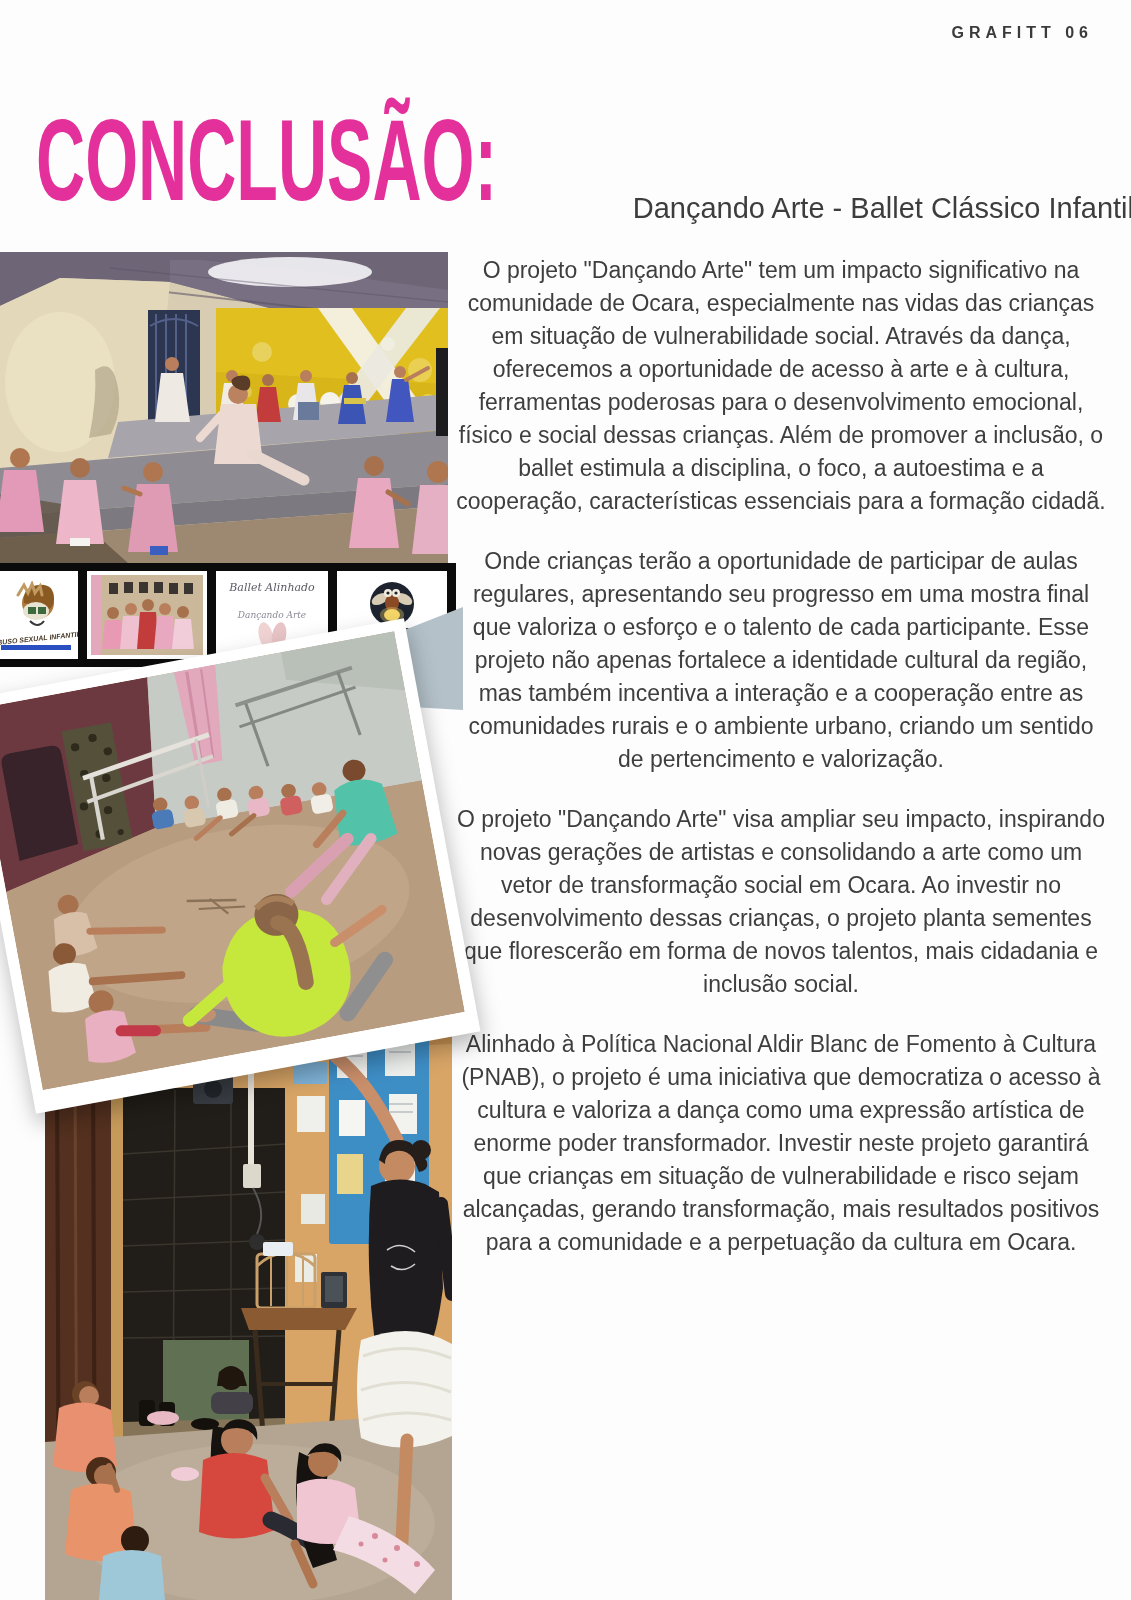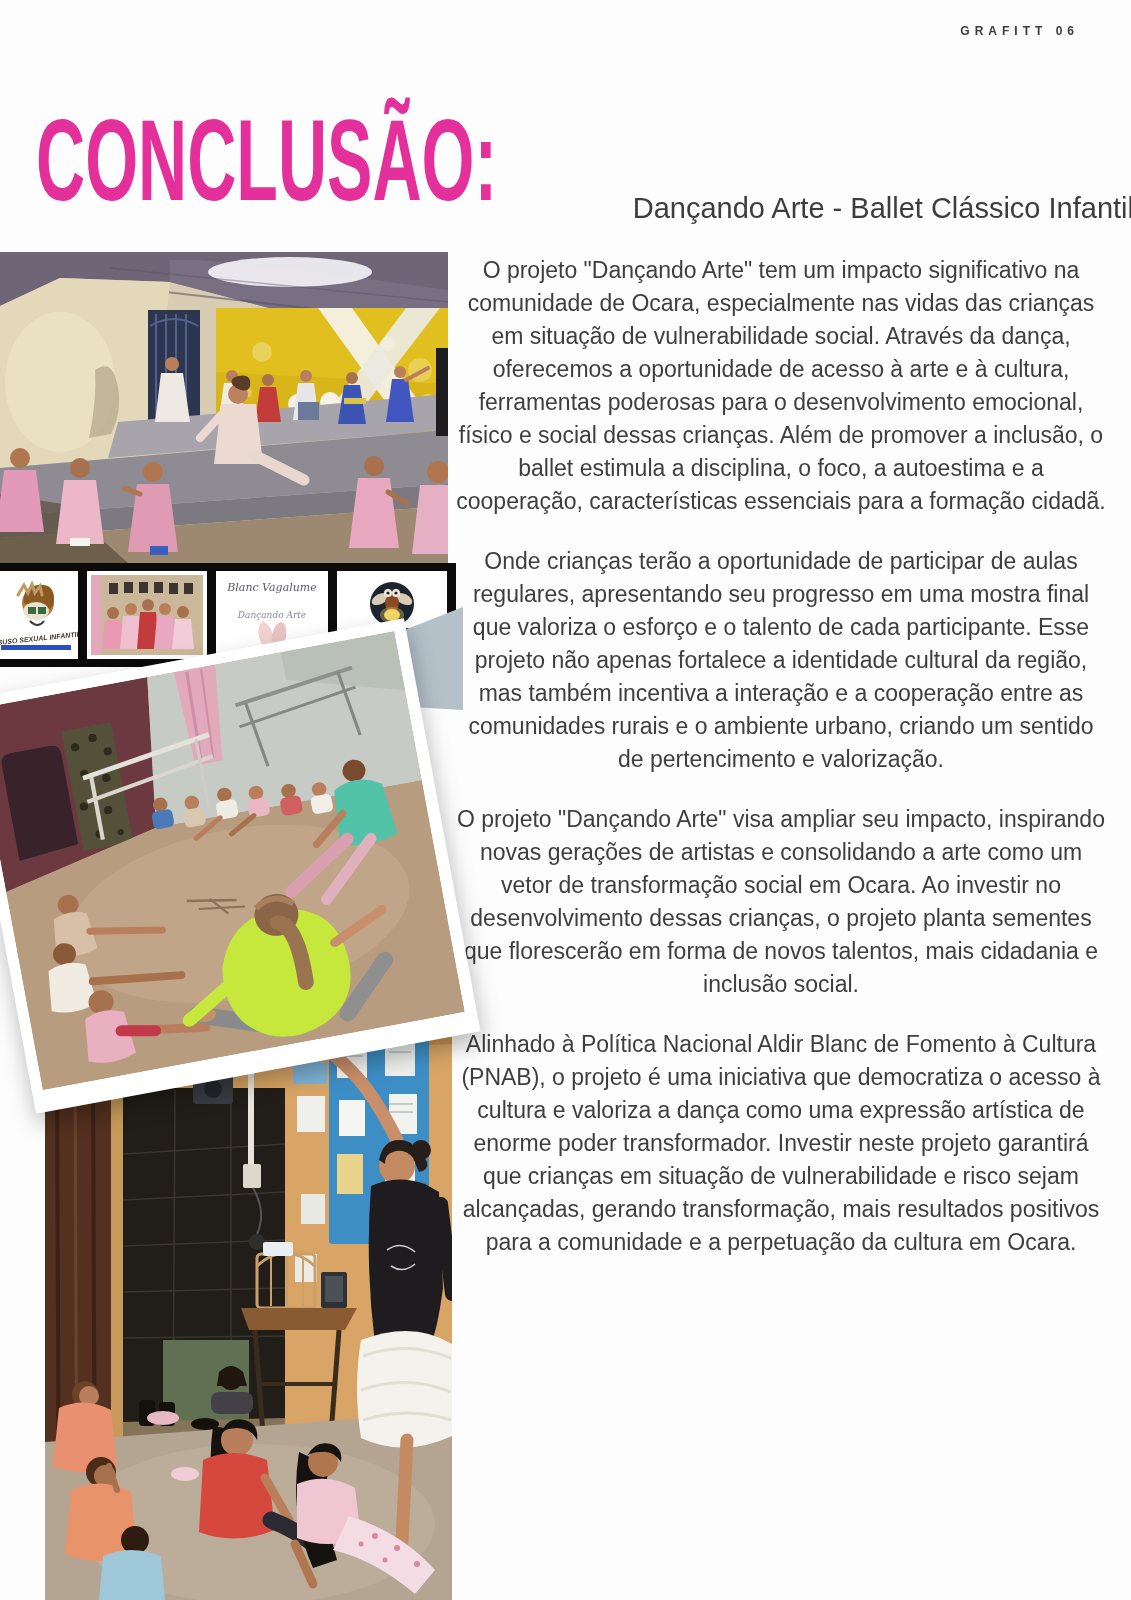--- a/index.html
+++ b/index.html
@@ -2,22 +2,22 @@
 <html lang="pt-BR"><head>
 <meta charset="utf-8">
 <style>
   html,body{margin:0;padding:0;background:#e9e9e9;}
   .page{
     position:relative;width:1131px;height:1600px;margin:0 auto;
     background:#fdfdfd;overflow:hidden;
     font-family:"Liberation Sans",sans-serif;color:#3e3e3e;
   }
   .header-label{
-    position:absolute;top:24px;right:52px;
-    font-size:12px;font-weight:700;letter-spacing:5px;color:#3b3b3b;
+    position:absolute;top:24px;right:38px;
+    font-size:16px;font-weight:700;letter-spacing:5px;color:#3b3b3b;
   }
   .page-title{
     position:absolute;left:36px;top:104px;
     font-size:108px;font-weight:800;line-height:1;white-space:nowrap;
     transform:scaleX(.63) scaleY(1.06);transform-origin:left top;
     letter-spacing:0px;
   }
   .subtitle{
     position:absolute;left:486px;top:192px;width:648px;
     text-align:right;font-size:29px;color:#3d3d3d;
@@ -245,21 +245,21 @@
           <circle cx="57" cy="30" r="6" fill="#a8714e"></circle>
             <polygon points="49,37 65,37 68,74 46,74" fill="#c23c3c"></polygon>
           <circle cx="74" cy="34" r="6" fill="#b97f5c"></circle>
             <polygon points="66,41 82,41 85,74 63,74" fill="#e8a8c0"></polygon>
           <circle cx="92" cy="37" r="6" fill="#a8714e"></circle>
             <polygon points="84,44 100,44 103,74 81,74" fill="#f0cdd8"></polygon>
         </g>
       </svg>
     </div>
     <div class="logo-card c3">
-      <div class="script-line1">Blanc Vagalume</div>
+      <div class="script-line1">Ballet Alinhado</div>
       <div class="script-line2">Dançando Arte</div>
       <svg width="44" height="30" viewBox="0 0 44 30">
         <ellipse cx="16" cy="16" rx="7" ry="14" fill="#f0d2d2" transform="rotate(-14 16 16)"></ellipse>
         <ellipse cx="29" cy="16" rx="7" ry="14" fill="#e8c4c6" transform="rotate(10 29 16)"></ellipse>
       </svg>
     </div>
     <div class="logo-card c4">
       <svg width="50" height="46" viewBox="0 0 50 46">
         <circle cx="25" cy="23" r="22" fill="#1d2430"></circle>
         <ellipse cx="13" cy="18" rx="9" ry="5" fill="#d8cdb4" transform="rotate(-28 13 18)"></ellipse>

